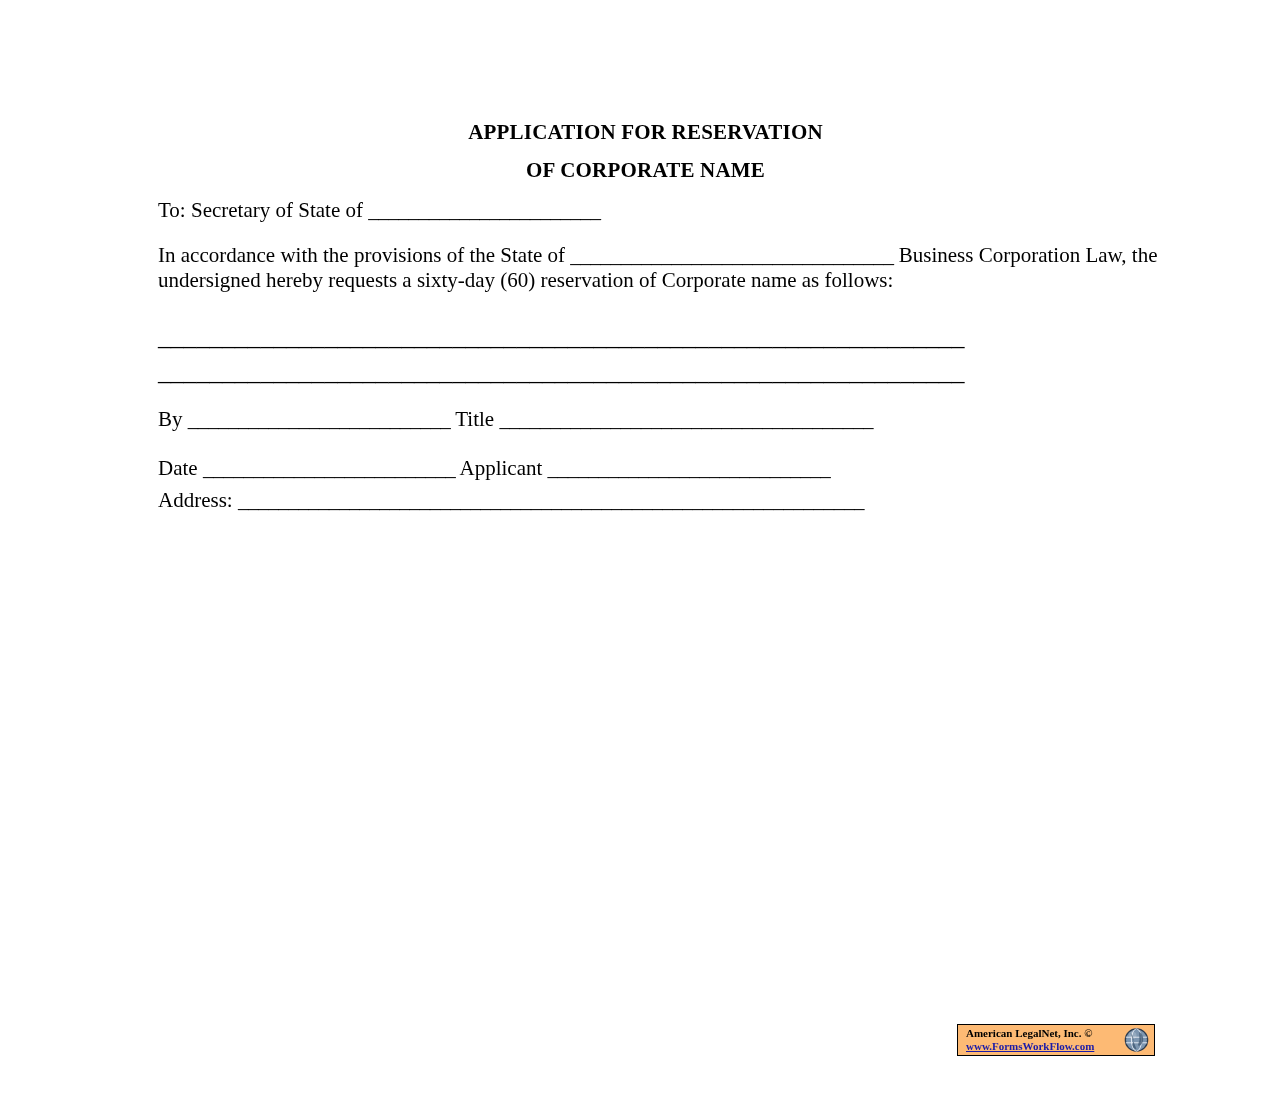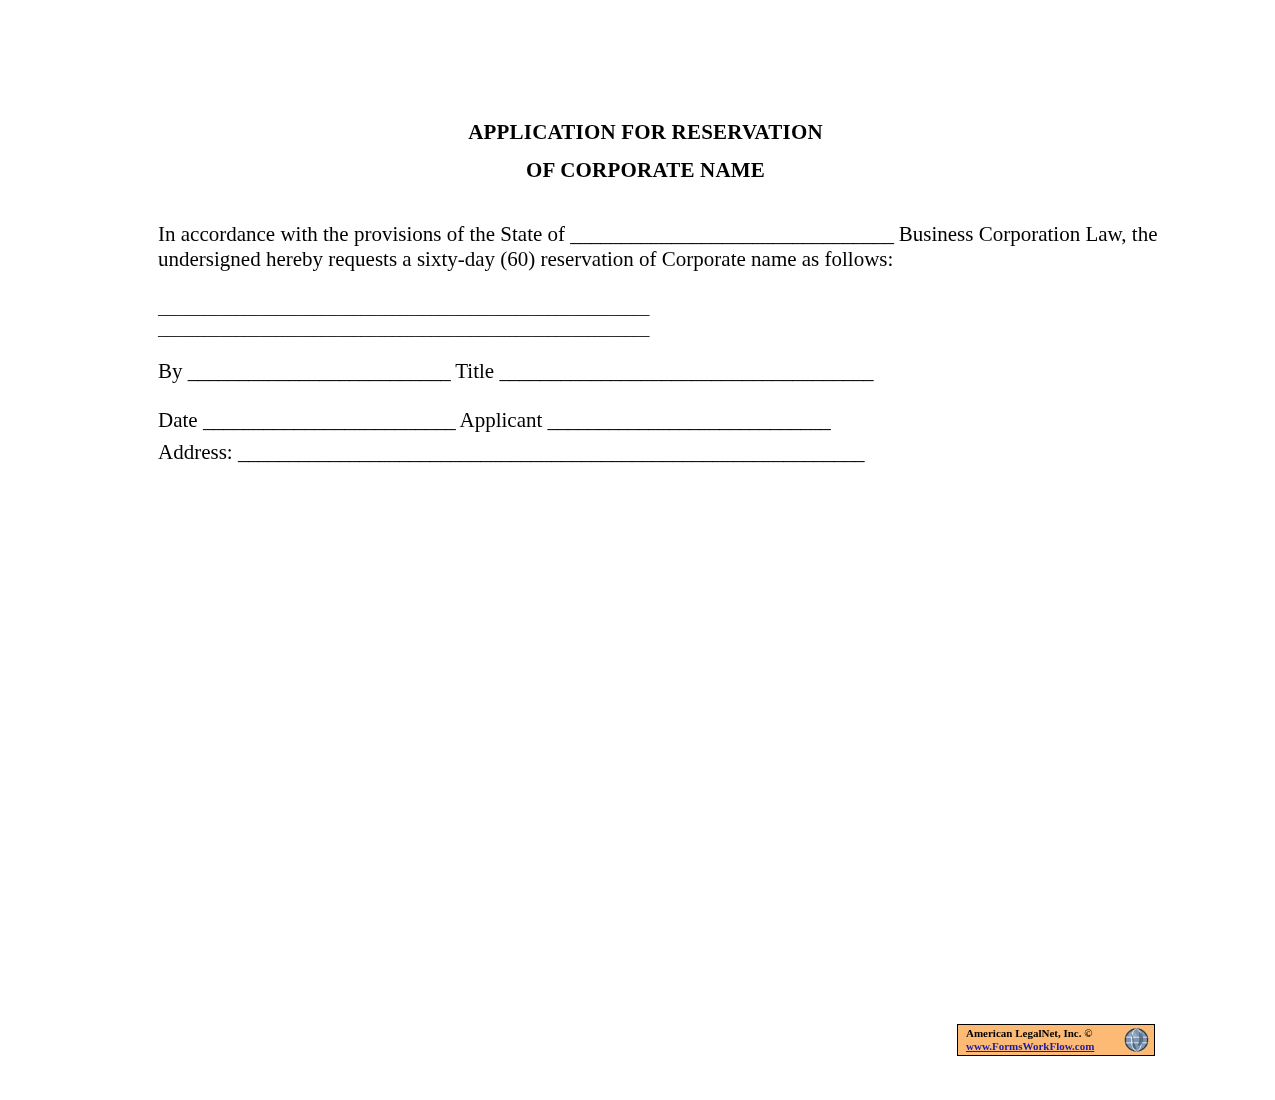--- a/index.html
+++ b/index.html
@@ -61,21 +61,21 @@
     padding-top: 22px;
     line-height: 1.18;
     text-align: left;
   }
 
   .rule-block {
     padding-top: 26px;
   }
   .rule {
     margin: 0;
-    font-size: 16px;
+    font-size: 26px;
     line-height: 1.35;
     letter-spacing: -0.2px;
     white-space: nowrap;
   }
 
   .field-row {
     margin: 0;
     padding-top: 20px;
     white-space: nowrap;
   }
@@ -121,20 +121,21 @@
 
 <div class="page">
 
   <div class="title-block">
     <div class="title-line">APPLICATION FOR RESERVATION</div>
     <div class="title-line second">OF CORPORATE NAME</div>
   </div>
 
   <div class="body-block">
 
+    <p class="line-to"><span>To: Secretary of State of </span><span class="blank">_______________________</span></p>
 
     <p class="para"><span>In accordance with the provisions of the State of </span><span class="blank">________________________________</span><span> Business Corporation Law, the undersigned hereby requests a sixty-day (60) reservation of Corporate name as follows:</span></p>
 
     <div class="rule-block">
       <p class="rule">_______________________________________________________________</p>
       <p class="rule">_______________________________________________________________</p>
     </div>
 
     <p class="field-row"><span>By </span><span class="blank">__________________________</span><span> Title </span><span class="blank">_____________________________________</span></p>
 

